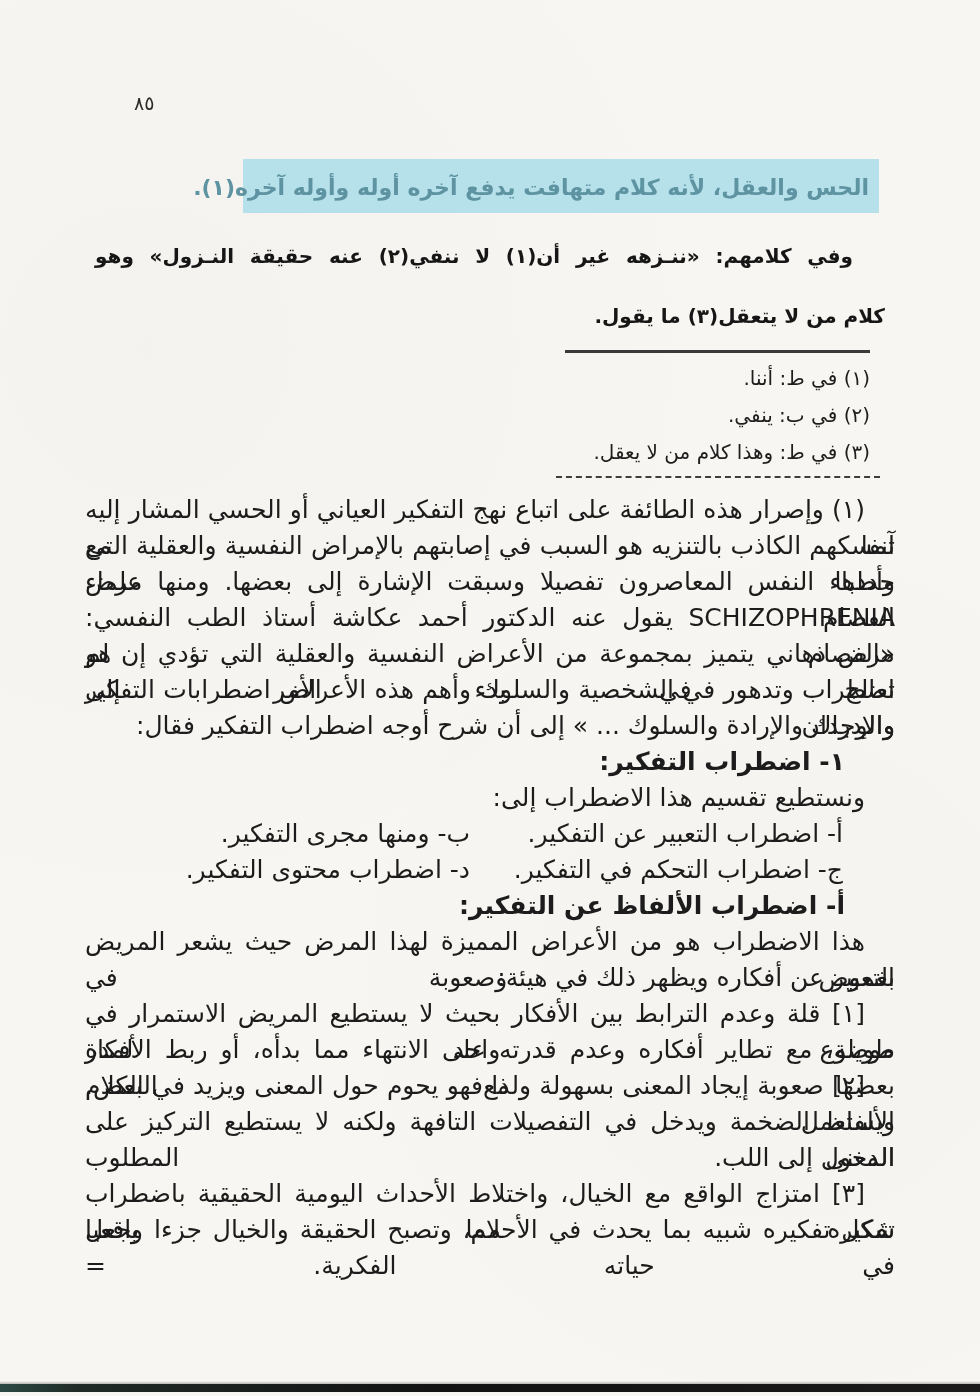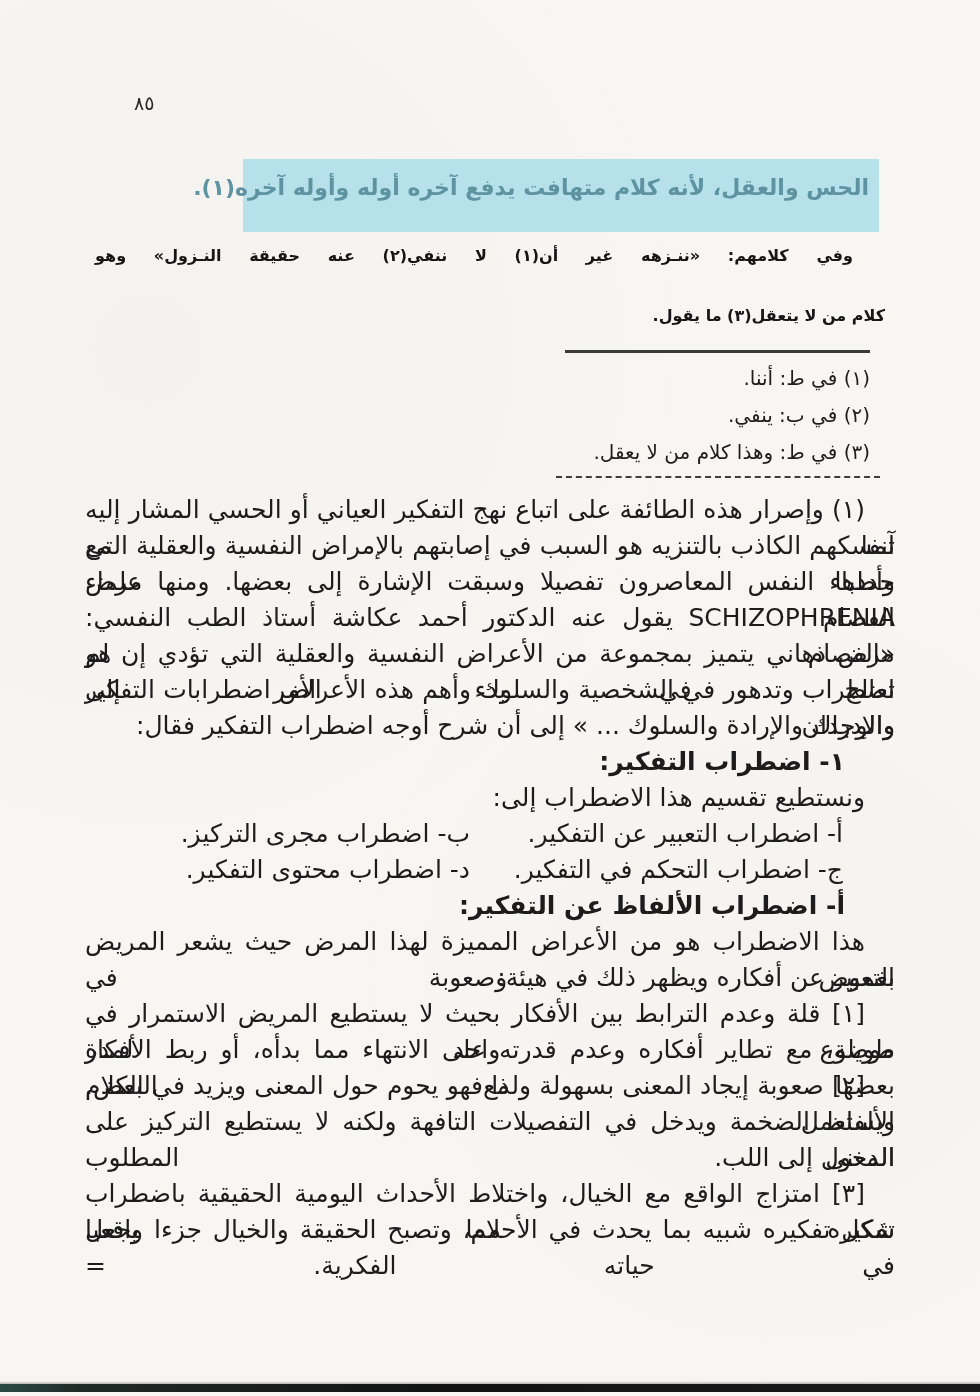--- a/index.html
+++ b/index.html
@@ -15,36 +15,36 @@
     font-family:"DejaVu Sans", sans-serif;
     color:#1f1f1f;
     direction:rtl;
   }
   #pageno{
     position:absolute;top:92px;left:134px;
     font-size:19px;color:#2a2a2a;direction:rtl;
   }
   
   #hl{
-    position:absolute;top:159px;left:243px;width:636px;height:73px;
+    position:absolute;top:159px;left:243px;width:636px;height:54px;
     background:#b6e0ea;
   }
   #hl .hl-text{
     display:block;
     margin:0 10px;
     line-height:57px;
     font-size:22px;font-weight:bold;
     color:#5e93a1;
     text-align:justify;text-align-last:justify;
     white-space:nowrap;
   }
   
   #mainpara{
     position:absolute;top:226px;left:95px;width:790px;
-    font-size:16px;font-weight:bold;color:#161616;
+    font-size:20px;font-weight:bold;color:#161616;
   }
   .mline{height:60px;line-height:60px;text-align:justify;text-align-last:justify;}
   .mline.ind{text-indent:32px;}
   .mline.end{text-align-last:right;}
   
   #fnrule{
     position:absolute;top:350px;left:565px;width:305px;height:0;
     border-top:3px solid #3a3a3a;
   }
   #fndash{
@@ -113,21 +113,21 @@
     <div class="ln full">وأطباء النفس المعاصرون تفصيلا وسبقت الإشارة إلى بعضها. ومنها مرض الفصام</div>
     <div class="ln full">SCHIZOPHRENIA يقول عنه الدكتور أحمد عكاشة أستاذ الطب النفسي: «الفصام هو</div>
     <div class="ln full">مرض ذهاني يتميز بمجموعة من الأعراض النفسية والعقلية التي تؤدي إن لم تعالج في بدء الأمر إلى</div>
     <div class="ln full">اضطراب وتدهور في الشخصية والسلوك وأهم هذه الأعراض اضطرابات التفكير والوجدان</div>
     <div class="ln">والإدراك والإرادة والسلوك ... » إلى أن شرح أوجه اضطراب التفكير فقال:</div>
     <div class="ln bold ind2">١- اضطراب التفكير:</div>
     <div class="ln ind">ونستطيع تقسيم هذا الاضطراب إلى:</div>
 
     <div class="row">
       <div class="cell c1">أ- اضطراب التعبير عن التفكير.</div>
-      <div class="cell c2">ب- اضطراب مجرى التركيز.</div>
+      <div class="cell c2">ب- ومنها مجرى التفكير.</div>
     </div>
     <div class="row">
       <div class="cell c1">ج- اضطراب التحكم في التفكير.</div>
       <div class="cell c2">د- اضطراب محتوى التفكير.</div>
     </div>
 
     <div class="ln bold ind2">أ- اضطراب الألفاظ عن التفكير:</div>
 
     <div class="ln full ind">هذا الاضطراب هو من الأعراض المميزة لهذا المرض حيث يشعر المريض بغموض وصعوبة في</div>
     <div class="ln">التعبير عن أفكاره ويظهر ذلك في هيئة:</div>

